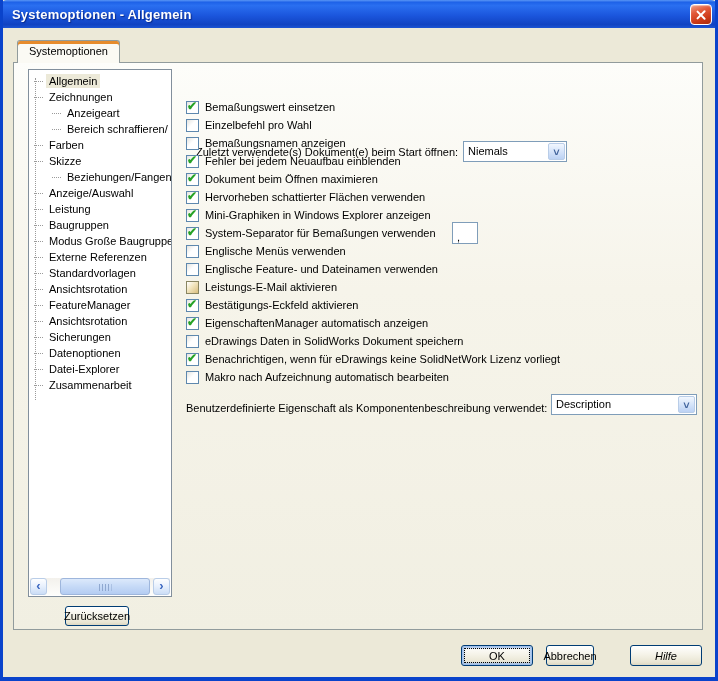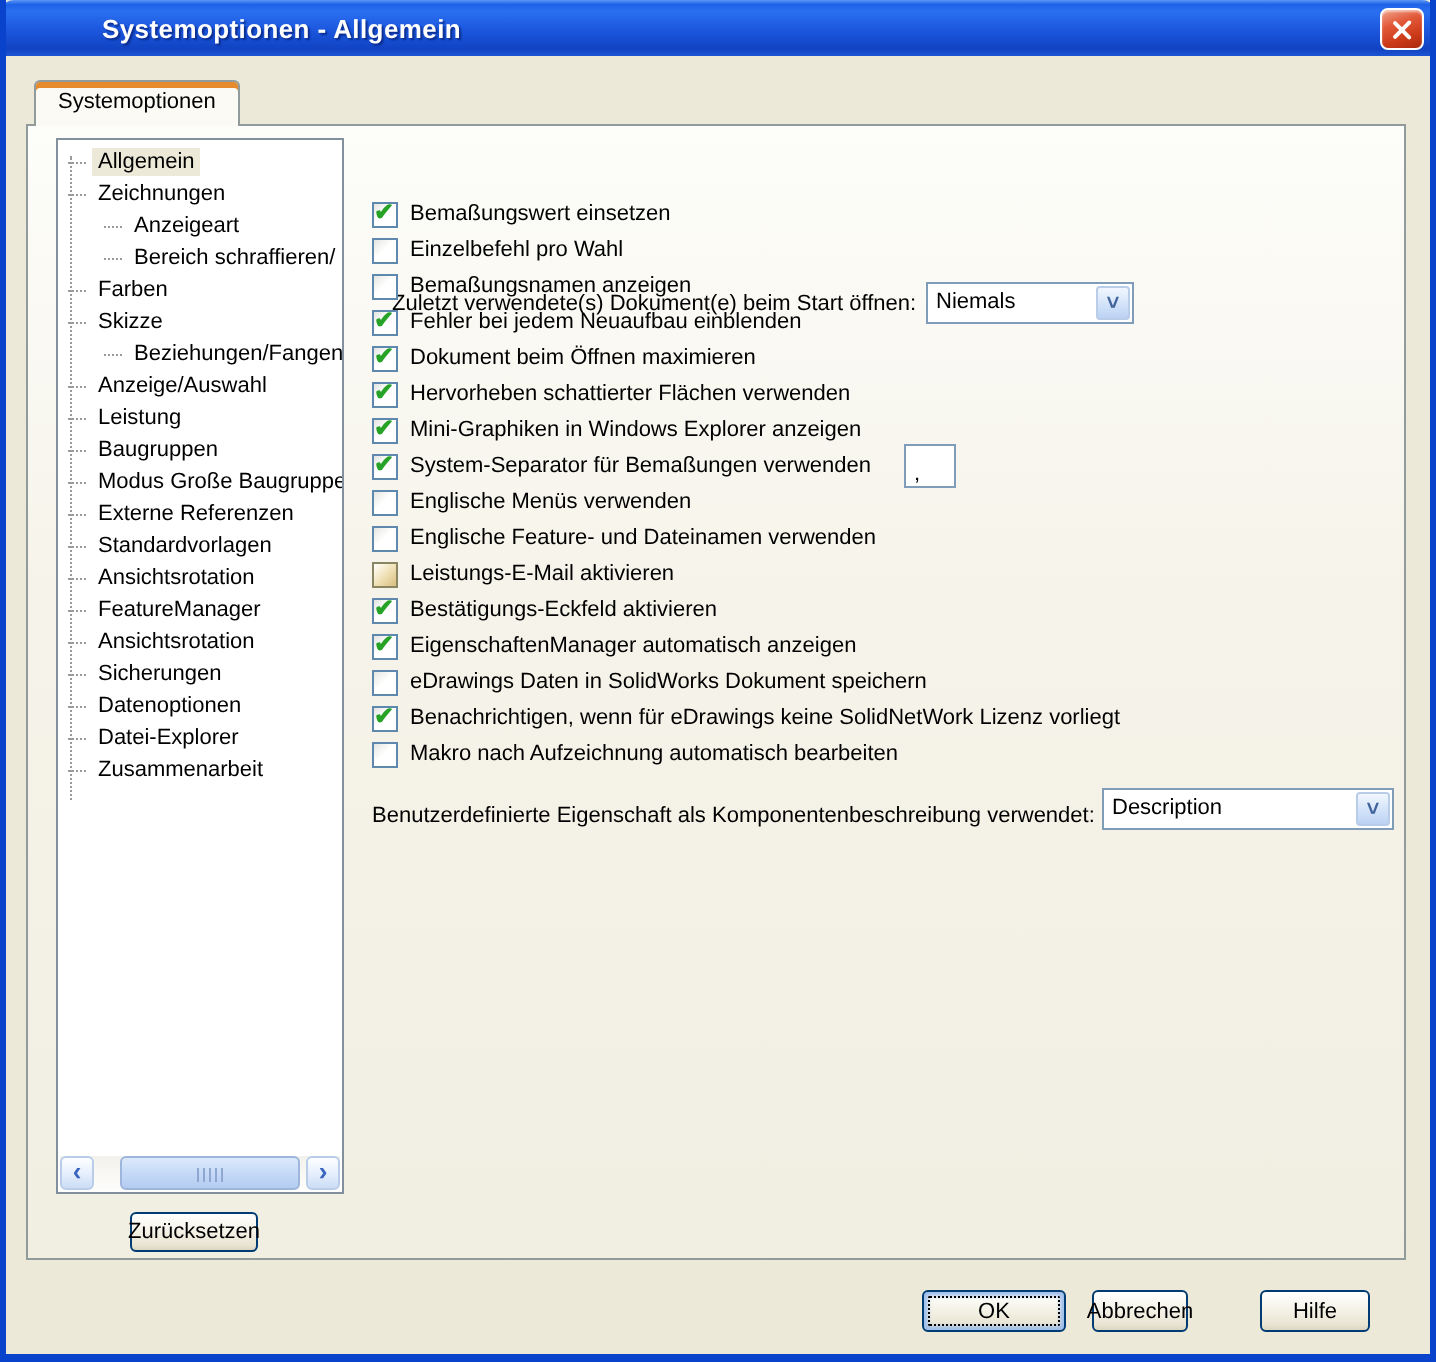--- a/index.html
+++ b/index.html
@@ -11,21 +11,21 @@
     background:#ECE9D8;
     border-left:3px solid #0A43CB; border-right:3px solid #0A43CB; border-bottom:4px solid #0A43CB;
     overflow:hidden;
   }
 
   
   .titlebar {
     position:absolute; left:-3px; top:0; width:718px; height:28px;
     background:linear-gradient(180deg,#5A96F5 0%,#1E62E8 8%,#2A6FF0 20%,#1B56DD 55%,#1143C2 88%,#1C55D4 100%);
     border-radius:7px 7px 0 0;
-    display:flex; align-items:center;padding-left:39px;
+    display:flex; align-items:center;
   }
   .title-text {
     color:#fff; font-size:13px; font-weight:bold; padding-left:12px;
     text-shadow:1px 1px 1px #0B2B8A; letter-spacing:0.2px;
   }
   .close-btn {
     position:absolute; right:6px; top:4px; width:22px; height:21px;
     border:1px solid #FFFFFF; border-radius:4px;
     background:linear-gradient(160deg,#F0A38B 0%,#E25A3A 35%,#CC3A18 70%,#A82A0C 100%);
     display:flex; align-items:center; justify-content:center;
@@ -136,21 +136,21 @@
 
   .sep-field {
     position:absolute; left:448px; top:221px; width:26px; height:22px;
     background:#fff; border:1px solid #7F9DB9;
     font-size:11px; padding:9px 0 0 4px; line-height:10px;
   }
 
   
   .footer-btn-ok { left:458px; top:645px; width:72px; }
   .footer-btn-cancel { left:543px; top:645px; width:48px;text-align:center; }
-  .footer-btn-help { left:627px; top:645px; width:55px; }
+  .footer-btn-help { left:627px; top:645px; width:72px;font-style:italic; }
 </style>
 </head>
 <body>
 
 <div class="window">
 
   <div class="titlebar">
     <div class="title-text">Systemoptionen - Allgemein</div>
     <div class="close-btn">
       <div class="close-x"></div>

